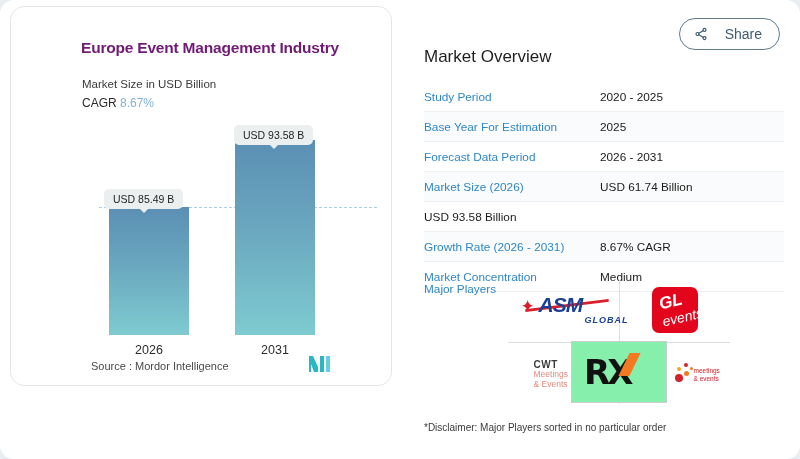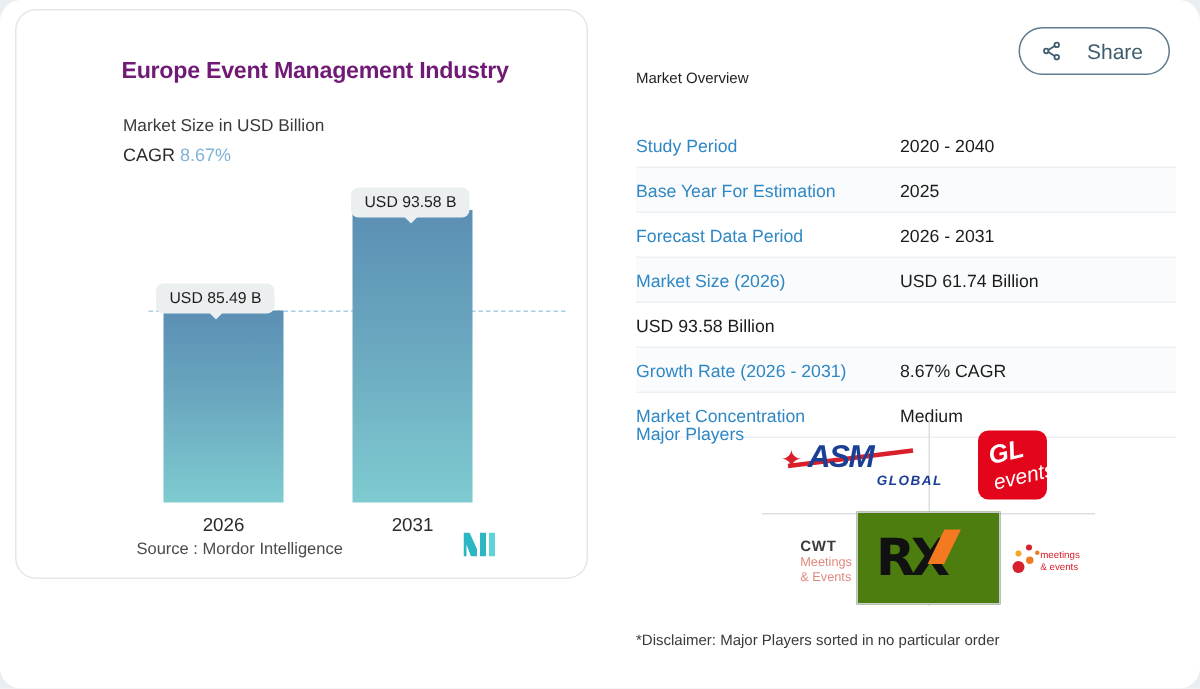--- a/index.html
+++ b/index.html
@@ -101,21 +101,21 @@
   .source {
     position: absolute; left: 80px; bottom: 13px;
     font-size: 11px; color: #4a4a4a;
   }
   .mi-logo { position: absolute; right: 58px; bottom: 9px; }
 
   
   .right { position: absolute; left: 424px; top: 0; width: 366px; height: 459px; }
   .mo-title {
     position: absolute; left: 0; top: 47px;
-    font-size: 10px; color: #1f1f1f;
+    font-size: 17px; color: #1f1f1f;
   }
   .tbl { position: absolute; left: 0; top: 82px; width: 360px; }
   .row {
     display: flex; align-items: center;
     height: 30px;
     border-bottom: 1px solid #eef1f3;
   }
   .row.alt { background: #fafbfc; }
   .row .k {
     width: 176px; font-size: 11.8px; color: #2f87c4; cursor: pointer;
@@ -145,21 +145,21 @@
     display: flex; align-items: center; justify-content: center;
   }
   .c-tl { left: 0; top: 0; }
   .c-tr { left: 111px; top: 0; }
   .c-bl { left: 0; top: 64px; }
   .c-br { left: 111px; top: 64px; }
 
   .rx-box {
     position: absolute; left: 63px; top: 63px;
     width: 96px; height: 62px;
-    background: #4d7c0f;
+    background: #86efac;
     border: 1px solid #c9cdd0;
     display: flex; align-items: center; justify-content: center;
     z-index: 5;
   }
 
   
   .asm { position: relative; width: 94px; height: 40px; }
   .asm .txt {
     position: absolute; left: 22px; top: 3px;
     font-size: 21px; font-weight: 700; font-style: italic;
@@ -283,21 +283,21 @@
     </div>
   </div>
 
   <div class="right">
 
     <div class="mo-title">Market Overview</div>
 
     <div class="tbl">
       <div class="row">
         <div class="k">Study Period</div>
-        <div class="v">2020 - 2040</div>
+        <div class="v">2020 - 2025</div>
       </div>
       <div class="row alt">
         <div class="k">Base Year For Estimation</div>
         <div class="v">2025</div>
       </div>
       <div class="row">
         <div class="k">Forecast Data Period</div>
         <div class="v">2026 - 2031</div>
       </div>
       <div class="row alt">

